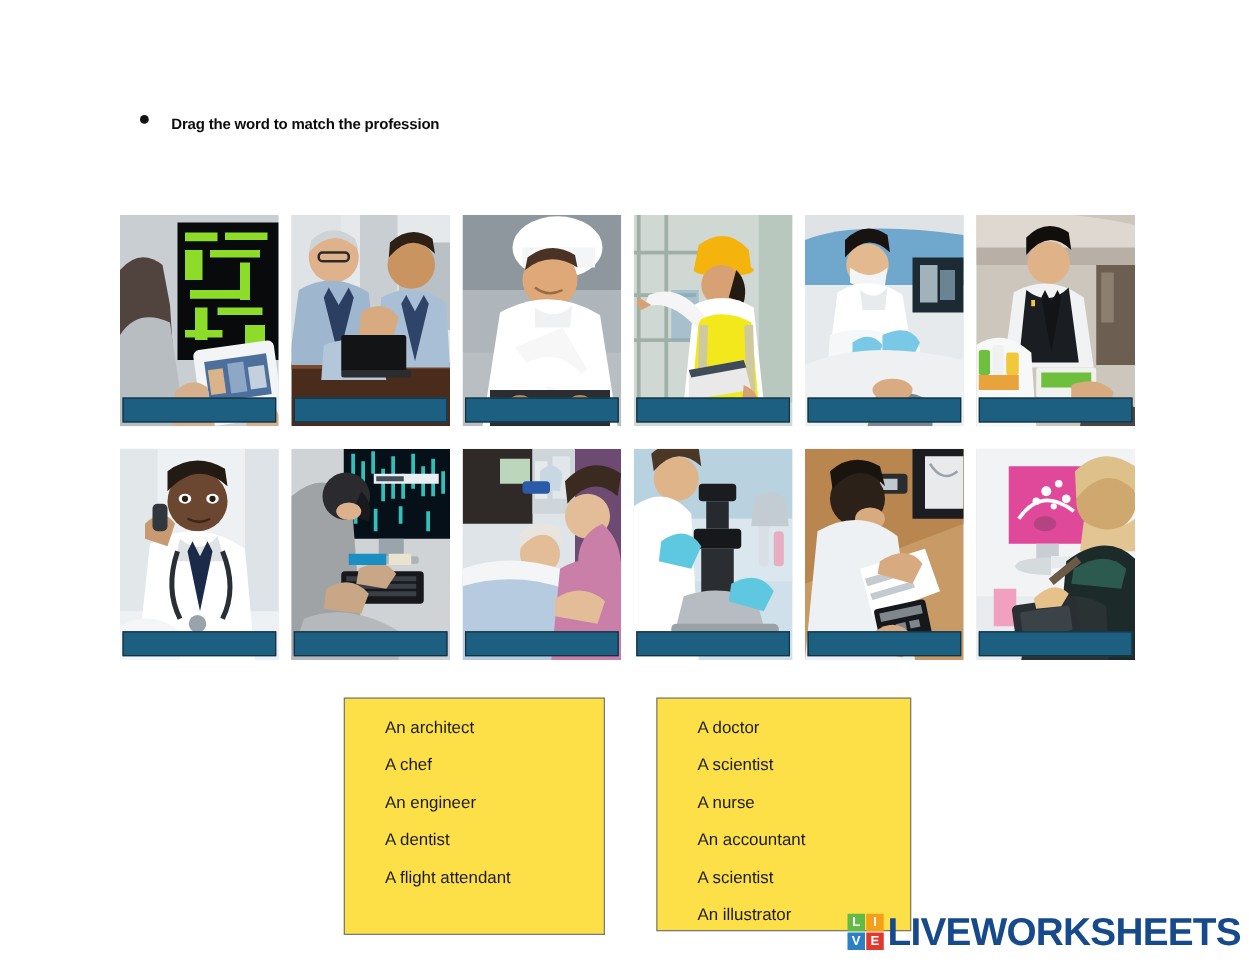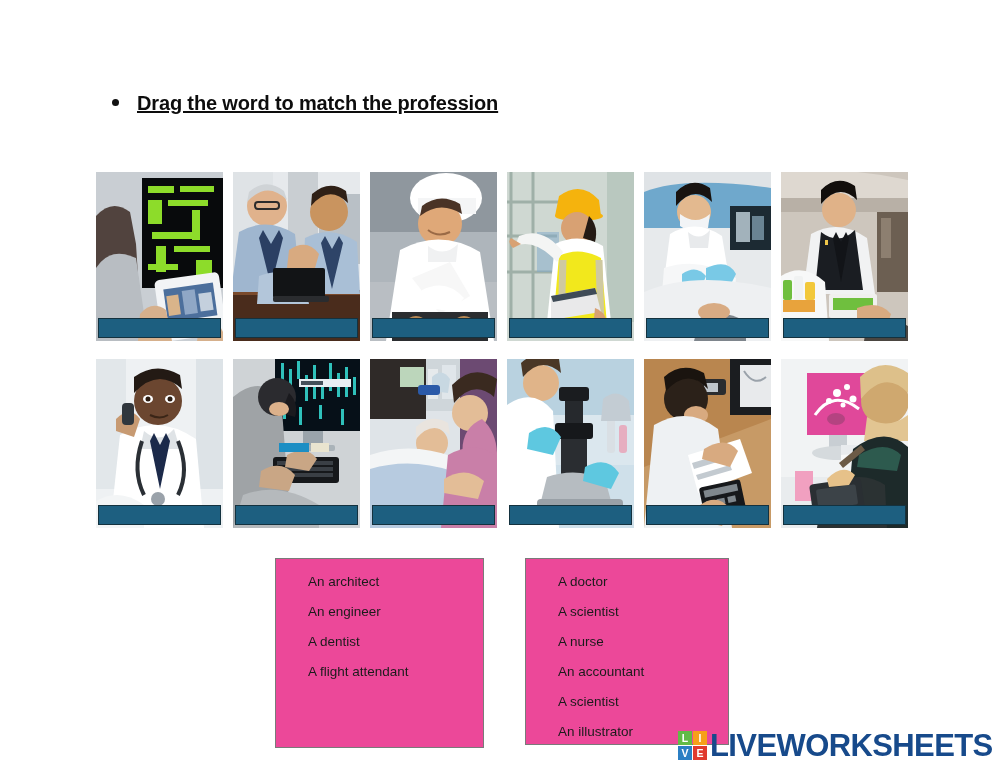--- a/index.html
+++ b/index.html
@@ -28,26 +28,25 @@
   #instruction-bullet {
     width: 7px;
     height: 7px;
     border-radius: 50%;
     background: #111111;
     position: relative;
     top: -4px;
     flex: 0 0 auto;
   }
   #instruction-text {
-    font-size: 20px;
+    font-size: 12px;
     font-weight: bold;
     letter-spacing: -0.15px;
     color: #0d0d0d;
     white-space: nowrap;
-    text-decoration: underline;
   }
 
   
   .card-row {
     position: absolute;
     left: 96px;
     display: flex;
     gap: 10px;
   }
   #card-row-1 { top: 172px; }
@@ -78,21 +77,21 @@
     background: #1d5f80;
     border: 1px solid #14323f;
     box-sizing: border-box;
   }
 
   
   .word-box {
     position: absolute;
     border: 1px solid #7a7a7a;
     box-sizing: border-box;
-    background: #ec4899;
+    background: #fde047;
     padding-top: 8px;
   }
   #word-box-left {
     left: 275px;
     top: 558px;
     width: 209px;
     height: 190px;
   }
   #word-box-right {
     left: 525px;
@@ -524,20 +523,21 @@
         <path d="M46 120 q16 -16 28 -4 l-6 10 -20 2 Z" fill="#e6c189"></path>
         <path d="M58 104 l22 -18 4 5 -22 18 Z" fill="#6b5a46"></path>
       </svg>
     </div>
     <div class="drop-zone"></div>
   </div>
 </div>
 
 <div class="word-box" id="word-box-left">
   <div class="word-item">An architect</div>
+  <div class="word-item">A chef</div>
   <div class="word-item">An engineer</div>
   <div class="word-item">A dentist</div>
   <div class="word-item">A flight attendant</div>
 </div>
 
 <div class="word-box" id="word-box-right">
   <div class="word-item">A doctor</div>
   <div class="word-item">A scientist</div>
   <div class="word-item">A nurse</div>
   <div class="word-item">An accountant</div>

